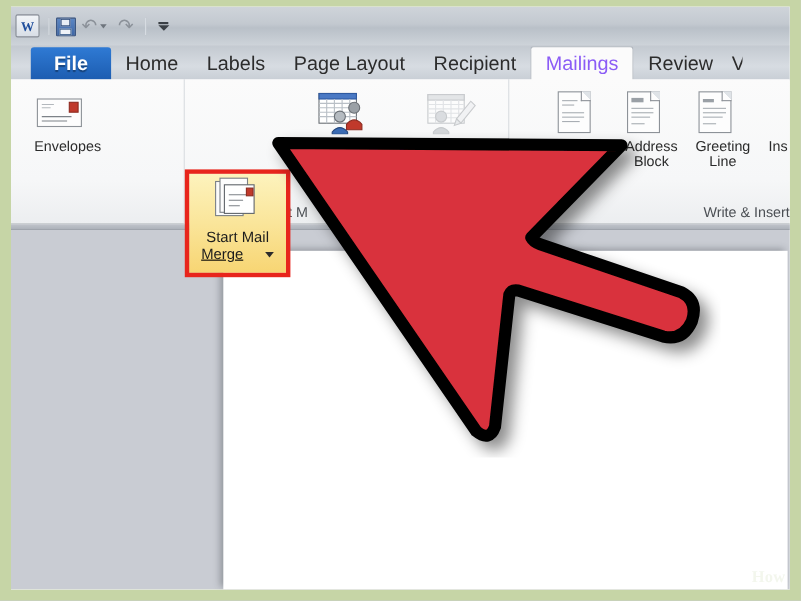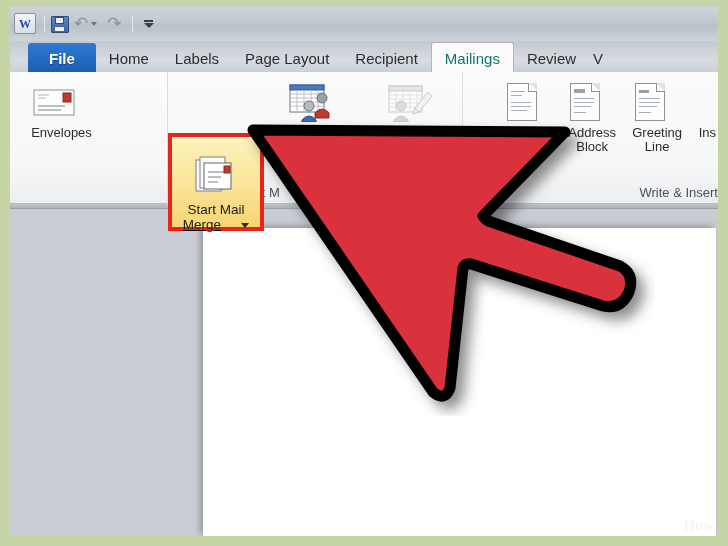--- a/index.html
+++ b/index.html
@@ -64,40 +64,40 @@
   
   #tab-strip {
     position: absolute; left: 0; top: 35px;
     width: 708px; height: 32px;
     background: linear-gradient(to bottom,#c3c9d0,#d7dce2 60%,#c8ced5);
     display: flex; align-items: flex-end;
   }
   .tab {
     height: 29px; padding: 0 13px;
     display: flex; align-items: center;
-    font-size: 15px; color: #2c2c2c;
+    font-size: 18px; color: #2c2c2c;
     white-space: nowrap;
     position: relative;
   }
   .tab.file {
     background: linear-gradient(to bottom,#2f7ad4,#1c5cb0);
     color: #ffffff; font-weight: bold;
     border-radius: 3px 3px 0 0;
     height: 30px;
     padding: 0 21px;
     margin-left: 18px;
     text-shadow: 0 1px 1px rgba(0,0,0,.35);
   }
   .tab.active {
     background: #fbfbfb;
     border: 1px solid #b0b6bd;
     border-bottom: none;
     border-radius: 3px 3px 0 0;
     height: 31px;
-    color: #0f766e;
+    color: #8b5cf6;
   }
   .tab.partial { padding-right: 0; overflow: hidden; width: 14px; padding-left: 4px; }
 
   
   #ribbon {
     position: absolute; left: 0; top: 66px;
     width: 708px; height: 132px;
     background: linear-gradient(to bottom,#fbfbfb 0%,#f6f7f8 70%,#eceef0 100%);
     border-bottom: 1px solid #b8bcc1;
   }
@@ -117,26 +117,26 @@
   }
   .rbtn .ricon { height: 42px; display:flex; align-items:center; justify-content:center; }
   .rbtn .rlabel {
     font-size: 13px; color: #2b2b2b; text-align: center; line-height: 14px;
     margin-top: 3px; white-space: nowrap; margin-left: 15px;
   }
   .rbtn.disabled .rlabel { color: #9fa3a8; }
 
   
   #btn-start-mail-merge {
-    position: absolute; left: 158px; top: 61px;
+    position: absolute; left: 158px; top: 82px;
     width: 96px; height: 98px;
     border: 4px solid #e8251c;
     background: linear-gradient(to bottom,#fdf3bd 0%,#fae59a 50%,#f7d573 100%);
     display: flex; flex-direction: column; align-items: center;
-    padding-top: 19px;
+    padding-top: 3px;
     z-index: 6;
   }
   #btn-start-mail-merge .rlabel { font-size: 13.5px; color: #1c1c1c; line-height: 15px; }
 
   
   .doc-page { position: relative; width: 30px; height: 38px; }
   .doc-page .sheet {
     position:absolute; inset:0; background:#fdfdfd; border:1px solid #8d9298;
   }
   .doc-page .fold {

